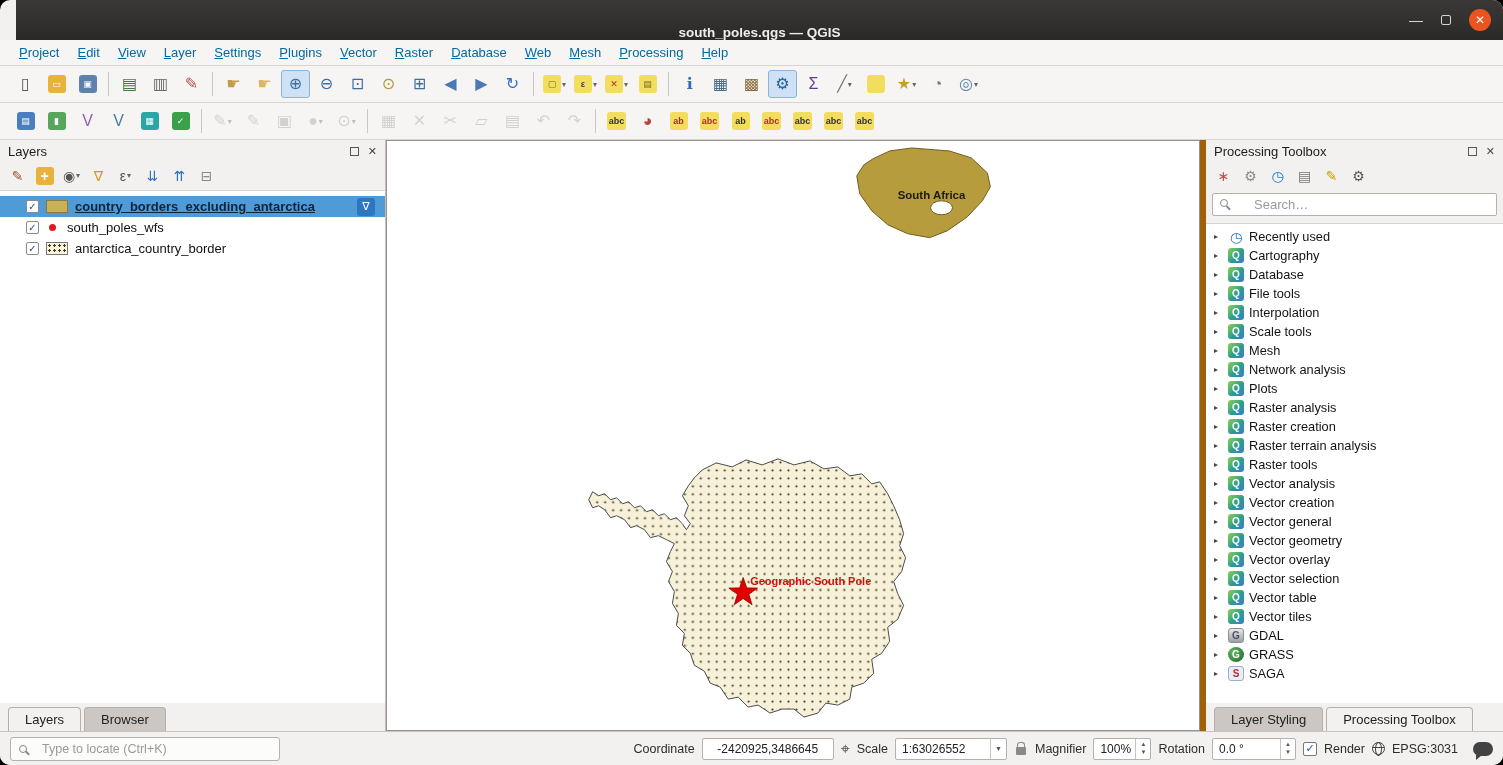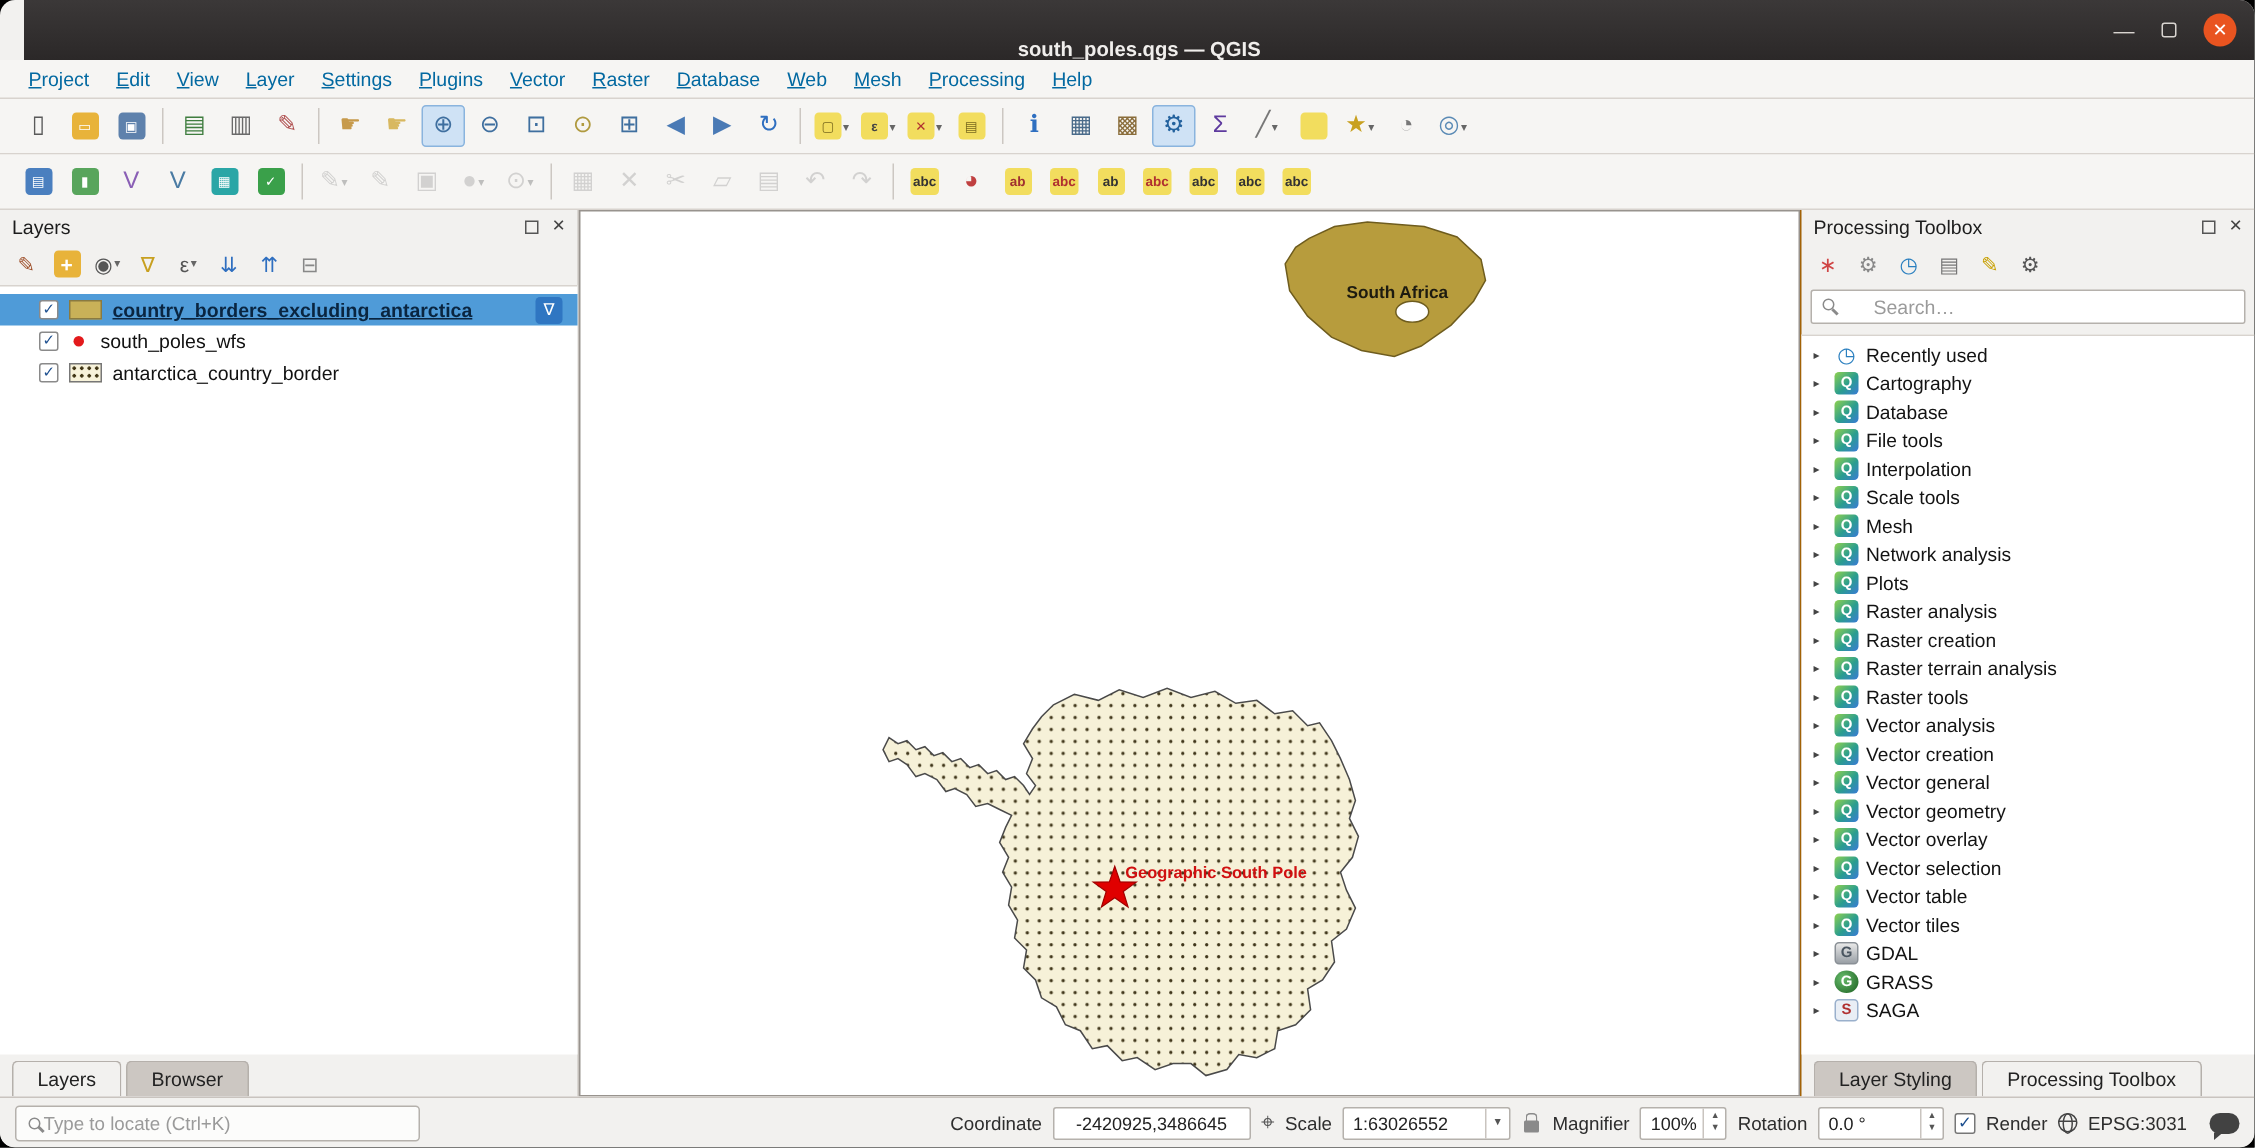--- a/index.html
+++ b/index.html
@@ -23,21 +23,21 @@
 .ticon .glyph{font-size:16px;line-height:1}
 .ticon .chip{min-width:18px;height:18px;border-radius:3px;display:inline-flex;align-items:center;justify-content:center;font-size:9px;font-weight:bold;padding:0 2px}
 .ticon.active{background:#cfe2f5;border-color:#8ab4de}
 .ticon.disabled{opacity:.38}
 .dd{font-size:8px;color:#666;margin-left:1px}
 .tsep{width:1px;height:24px;background:#ccc7c2;margin:0 5px}
 
 .main{position:absolute;top:140px;left:0;right:0;height:591px}
 .dock{position:absolute;top:0;bottom:0;background:#f2f1ef}
 .dock.left{left:0;width:386px;border-right:1px solid #c4bfba}
-.dock.right{left:1200px;width:303px;border-left:1px solid #a16207}
+.dock.right{left:1200px;width:303px;border-left:6px solid #a16207}
 .dock-header{height:22px;display:flex;align-items:center;padding:0 8px;font-size:13px;color:#1c1c1c}
 .dockbtns{margin-left:auto;display:flex;align-items:center;gap:9px}
 .dock-float{width:9px;height:9px;border:1.2px solid #555;display:inline-block}
 .dock-close{font-size:11px;color:#444;line-height:1}
 .panel-toolbar{height:27px;display:flex;align-items:center;padding-left:4px}
 .panel-toolbar .ticon{height:24px;min-width:25px}
 .panel-toolbar .glyph{font-size:14px}
 
 .layer-tree{position:absolute;top:50px;left:0;right:0;bottom:28px;background:#fff;border-top:1px solid #d8d3ce;padding-top:5px}
 .layer-row{height:21px;display:flex;align-items:center;gap:7px;padding-left:26px;position:relative;font-size:13px;color:#111}
@@ -69,21 +69,21 @@
 .tbx-arrow{font-size:8px;color:#444;width:9px;flex:none}
 .tbx-ic{width:16px;height:15px;flex:none;display:inline-flex;align-items:center;justify-content:center;font-size:10px;font-weight:bold;border-radius:3px}
 .ic-clock{color:#2a7fbf;font-size:14px;font-weight:normal}
 .ic-qgis{background:linear-gradient(135deg,#8fd14f,#2a9d8f 55%,#3a7bd5);color:#fff}
 .ic-gdal{background:linear-gradient(#e8e8e8,#9aa0a6);color:#4a5560;border:1px solid #8a9096}
 .ic-grass{background:radial-gradient(circle at 35% 35%,#66bb6a,#1b5e20);border-radius:50%;color:#fff}
 .ic-saga{background:#e9eef5;border:1px solid #9ab0cc;color:#b03030}
 
 .statusbar{position:absolute;bottom:0;left:0;right:0;height:34px;background:#f2f1ef;border-top:1px solid #c9c4bf;display:flex;align-items:center;padding:0 10px;gap:7px;font-size:12.5px;color:#2d2d2d}
 .locate-wrap{position:relative;width:270px;flex:none}
-.locate-input{width:100%;height:24px;border:1px solid #b5b1ac;border-radius:3px;background:#fcfcfb;padding:0 6px 0 18px;font-size:12.5px;color:#a21caf;font-family:inherit}
+.locate-input{width:100%;height:24px;border:1px solid #b5b1ac;border-radius:3px;background:#fcfcfb;padding:0 6px 0 31px;font-size:12.5px;color:#a21caf;font-family:inherit}
 .locate-input::placeholder{color:#9a9a9a}
 .locate-wrap .mag{top:8px;left:9px}
 .sb-spacer{flex:1}
 .sb-label{flex:none;white-space:nowrap}
 .sb-input{height:22px;border:1px solid #b5b1ac;border-radius:2px;background:#fff;display:flex;align-items:center;justify-content:center;font-size:12px;color:#222;flex:none}
 .coord{width:132px}
 .combo{width:112px;justify-content:flex-start;padding-left:6px;position:relative}
 .dd2{position:absolute;right:0;top:0;bottom:0;width:16px;border-left:1px solid #c9c4bf;display:flex;align-items:center;justify-content:center;font-size:7px;color:#555}
 .spin{position:relative;justify-content:flex-start;padding-left:6px}
 .arrows{position:absolute;right:0;top:0;bottom:0;width:15px;border-left:1px solid #c9c4bf;display:flex;flex-direction:column;align-items:center;justify-content:center;font-size:6px;color:#555;line-height:1.2}

